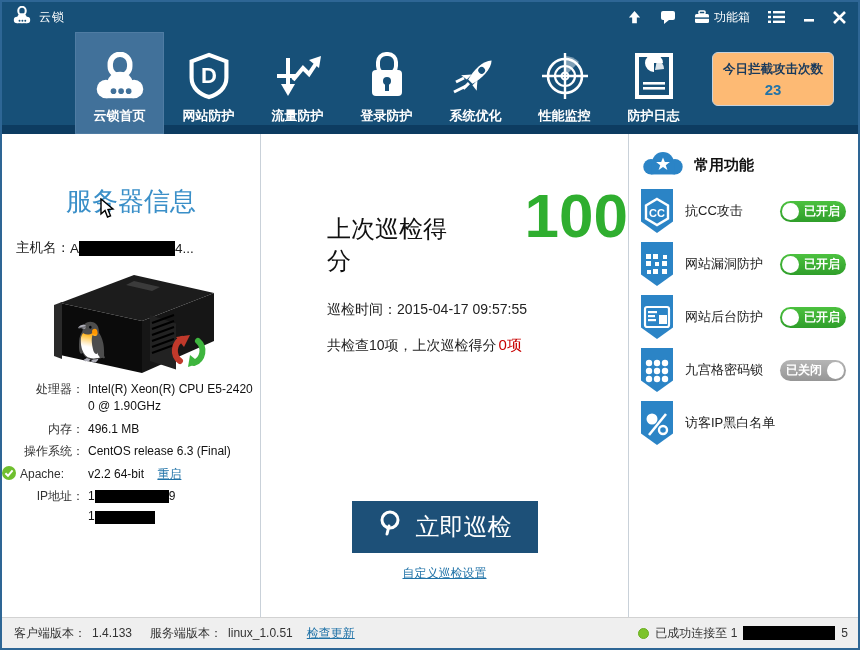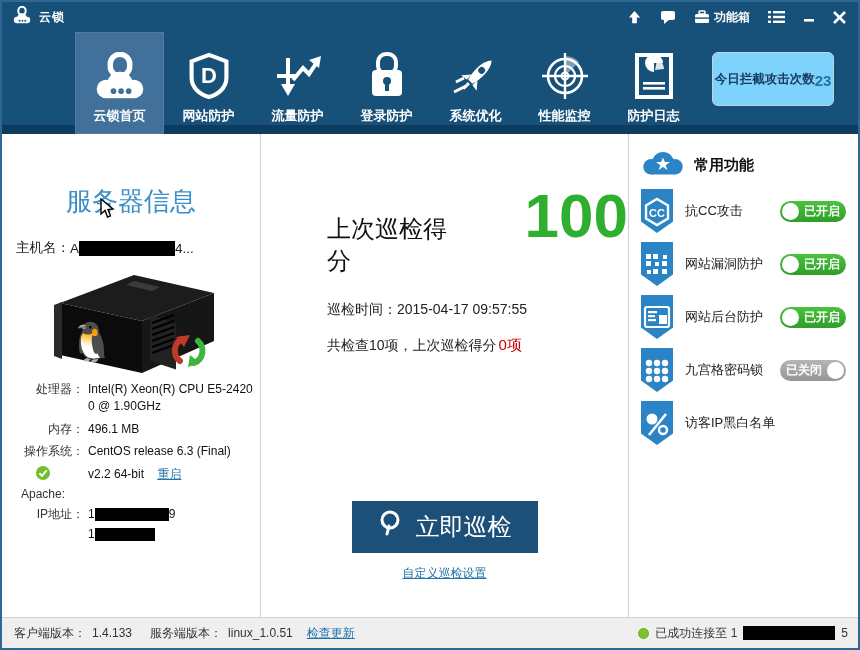--- a/index.html
+++ b/index.html
@@ -1,56 +1,56 @@
 <!DOCTYPE html>
 <html><head>
 <meta charset="utf-8">
 <style>
   * { margin:0; padding:0; box-sizing:border-box; }
   html,body { width:860px; height:650px; background:#dfe6ec; }
   body { font-family:"Liberation Sans","DejaVu Sans",sans-serif; }
   .window { width:860px; height:650px; border:2px solid #2e6695; background:#fff; position:relative; overflow:hidden; }
 
   
-  .titlebar { height:30px; background:#175078; display:flex; align-items:center; padding:0 12px 0 10px; color:#fff;font-weight:bold; }
+  .titlebar { height:30px; background:#175078; display:flex; align-items:center; padding:0 12px 0 10px; color:#fff; }
   .titlebar .app-title { font-size:12px; margin-left:7px; letter-spacing:1px; }
   .titlebar .spacer { flex:1; }
   .tb-btn { display:flex; align-items:center; margin-left:18px; cursor:default; color:#fff; font-size:12px; }
   .tb-btn svg { display:block; }
   .tb-btn .tb-label { margin-left:4px; }
 
   
   .navbar { height:102px; background:#175078; position:relative; }
   .navbar::after { content:""; position:absolute; left:0; bottom:0; width:100%; height:9px; background:#0d3c61; }
   .tabs { position:absolute; left:73px; top:0; height:100%; display:flex; z-index:2; }
   .tab { width:89px; height:100%; display:flex; flex-direction:column; align-items:center; padding-top:16px; cursor:pointer; }
   .tab.active { background:#41719a; box-shadow:inset 0 0 0 1px #4f7ca3; }
   .tab .nav-ico { height:56px; display:flex; align-items:center; justify-content:center; }
   .tab .tab-label { color:#fff; font-size:13px; font-weight:bold; margin-top:3px; white-space:nowrap; }
-  .attack-box { position:absolute; right:24px; top:20px; width:122px; height:54px; background:#7dd3fc; border:1px solid #c9d2da; border-radius:6px; display:flex; flex-direction:row; align-items:center; justify-content:center; z-index:2; cursor:pointer; }
+  .attack-box { position:absolute; right:24px; top:20px; width:122px; height:54px; background:#fdba74; border:1px solid #c9d2da; border-radius:6px; display:flex; flex-direction:column; align-items:center; justify-content:center; z-index:2; cursor:pointer; }
   .attack-box .ab-label { font-size:12.5px; font-weight:bold; color:#17395c; }
   .attack-box .ab-count { font-size:15px; font-weight:bold; color:#2173a8; margin-top:3px; }
 
   
   .content { display:flex; height:483px; background:#fff; }
   .left-panel { width:259px; border-right:1px solid #c9d1d9; position:relative; }
   .center-panel { flex:1; border-right:1px solid #c9d1d9; position:relative; }
   .right-panel { width:229px; padding:16px 0 0 12px; }
 
   
   .srv-title { margin-top:50px; text-align:center; color:#3a8fc8; font-size:26px; position:relative; }
   .cursor-icon { position:absolute; left:96px; top:12px; }
   .hostname { margin:20px 0 0 14px; font-size:13.5px; color:#222; display:flex; align-items:center; }
   .redact { display:inline-block; background:#000; vertical-align:middle; }
   .server-img { width:186px; height:112px; margin:6px auto 4px; }
   .specs { margin-top:6px; font-size:12px; color:#111; }
   .spec-row { display:flex; margin-bottom:5px; }
   .spec-lbl { width:82px; text-align:right; color:#333; flex:none; white-space:nowrap; }
   .spec-val { margin-left:4px; flex:1; line-height:1.45; }
-  .apache-row .spec-lbl { display:flex; align-items:center; gap:4px;flex-direction:column; }
+  .apache-row .spec-lbl { display:flex; align-items:center; gap:4px; }
   .restart-link { color:#2173a8; text-decoration:underline; margin-left:10px; cursor:pointer; }
   .ip-line2 { margin-top:3px; }
 
   
   .score-row { margin:56px 0 0 66px; display:flex; align-items:baseline;gap:44px; }
   .score-label { font-size:24px; color:#111; }
   .score-value { font-size:62px; font-weight:bold; color:#2fae2f; margin-left:12px; line-height:.85; }
   .insp-time { margin:24px 0 0 66px; font-size:14px; color:#222; }
   .insp-summary { margin:17px 0 0 66px; font-size:14px; color:#222; }
   .issue-count { color:#c80000; font-weight:normal; font-size:15px; margin-left:2px; }

